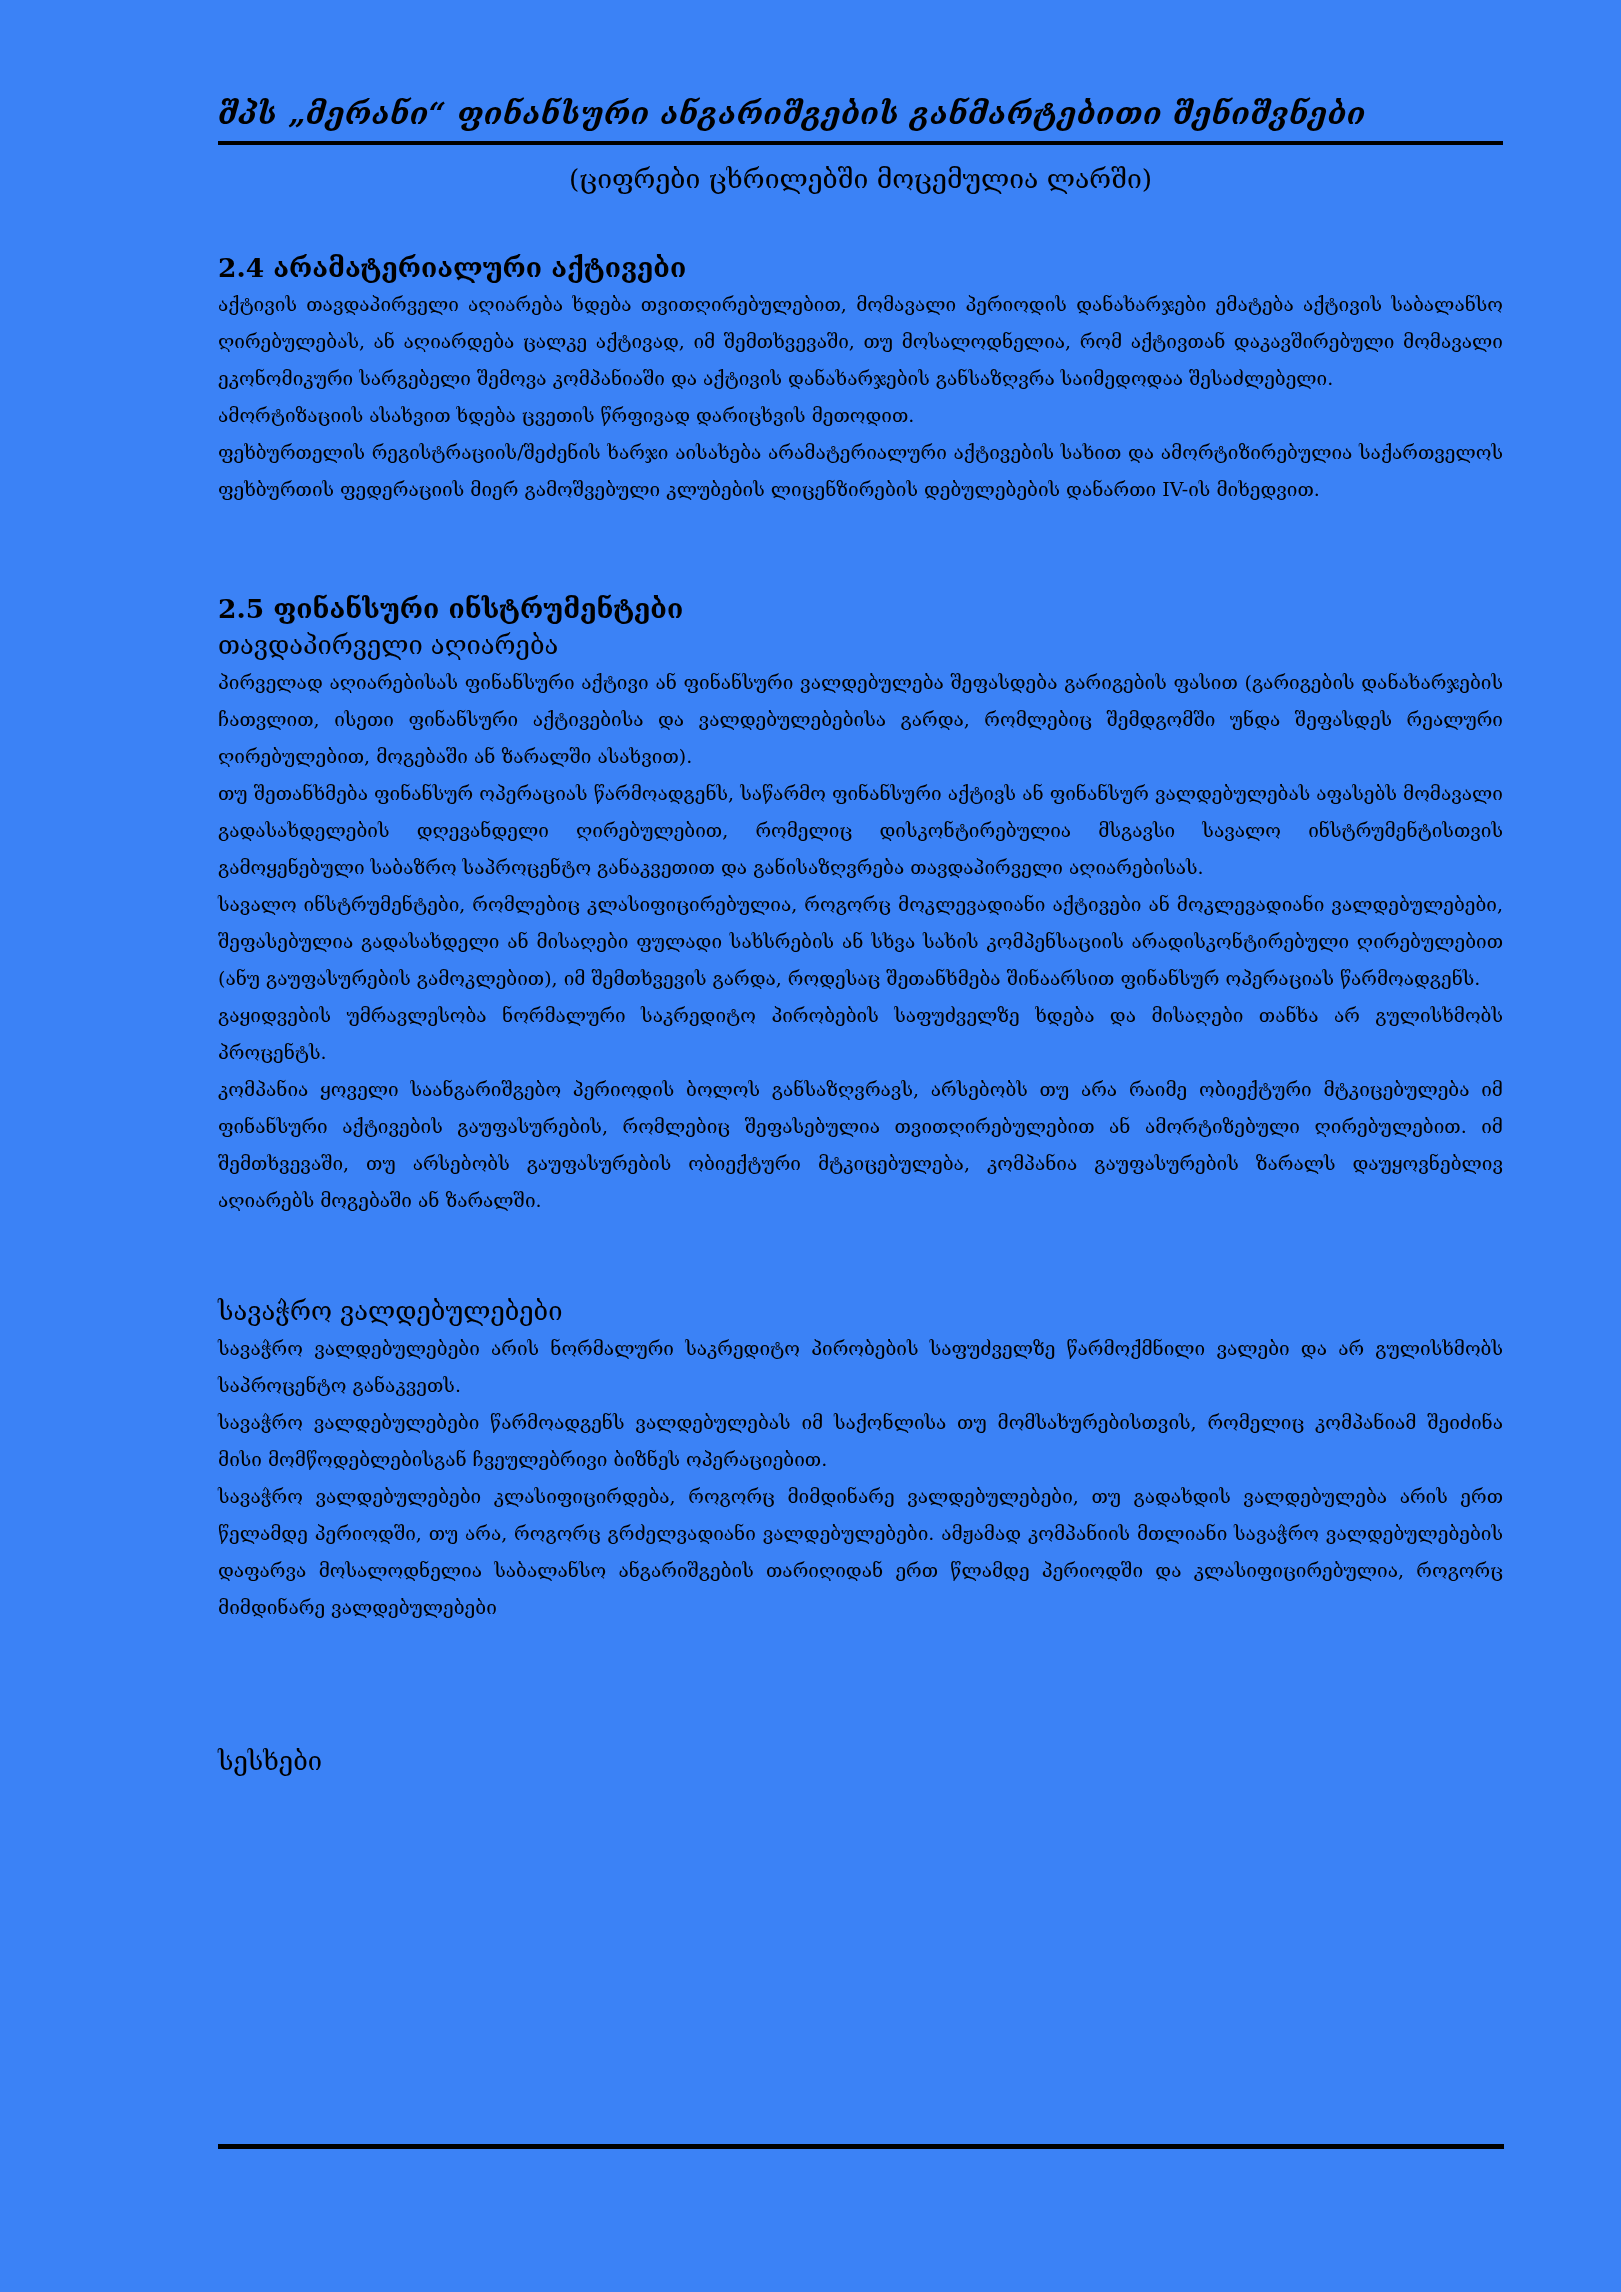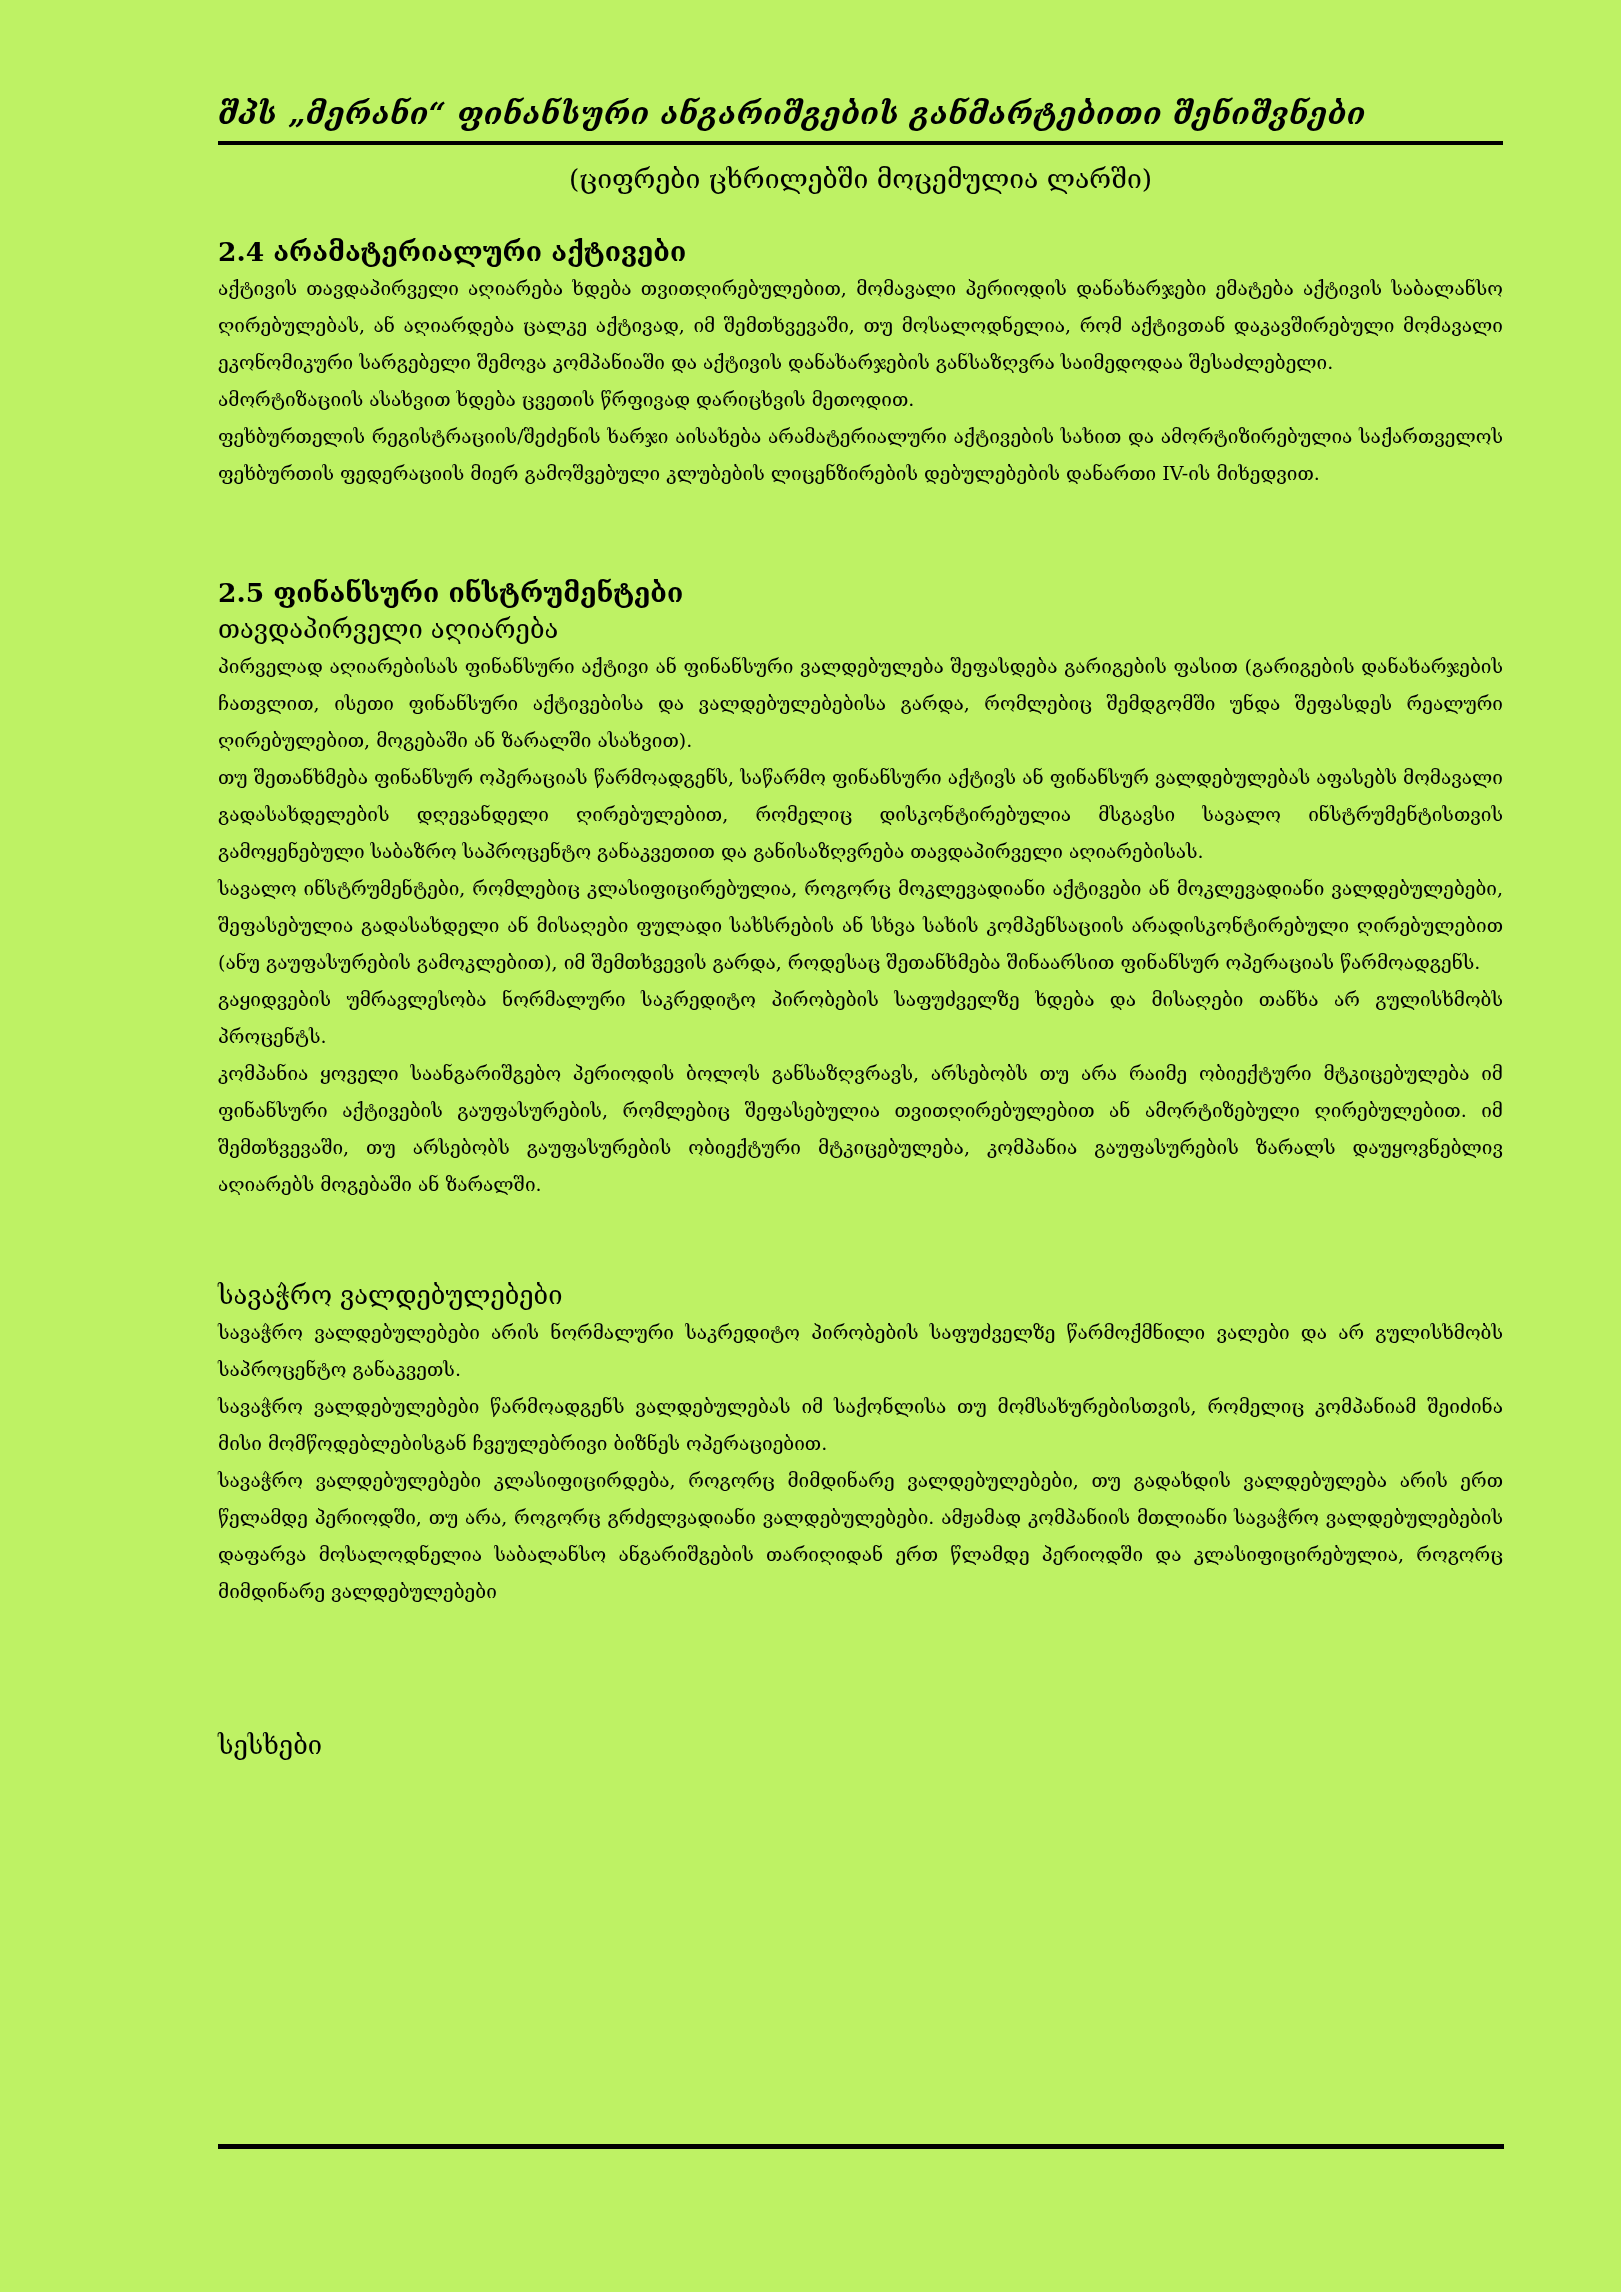--- a/index.html
+++ b/index.html
@@ -4,21 +4,21 @@
 <style>
   html, body {
     margin: 0;
     padding: 0;
     background: #ffffff;
   }
   .page {
     position: relative;
     width: 1621px;
     height: 2293px;
-    background: #bef264;
+    background: #3b82f6;
     color: #000000;
     font-family: "DejaVu Serif", "DejaVu Sans", serif;
     overflow: hidden;
   }
   .content {
     padding-left: 218px;
     padding-right: 118px;
   }
   .doc-header { padding-top: 93px; }
   .doc-title {
@@ -50,21 +50,21 @@
     line-height: 37px;
     font-weight: normal;
     margin: 0;
   }
   p.body-text {
     margin: 0;
     font-size: 19px;
     line-height: 37px;
     text-align: justify;
   }
-  .mt-sec24   { margin-top: 36px; }
+  .mt-sec24   { margin-top: 52px; }
   .mt-sec25   { margin-top: 82px; }
   .mt-recv    { margin-top: 37px; }
   .mt-pay     { margin-top: 74px; }
   .mt-loans   { margin-top: 117px; }
   .bottom-rule {
     position: absolute;
     left: 218px;
     width: 1286px;
     top: 2144px;
     height: 4.9px;

